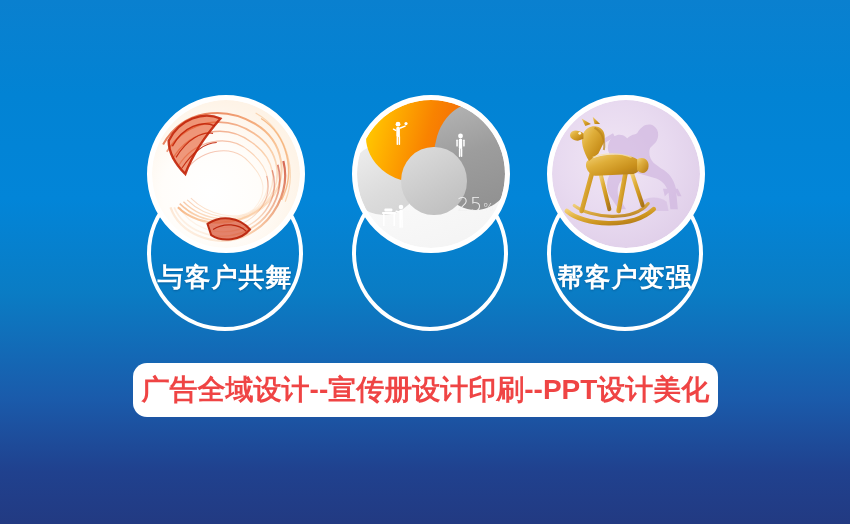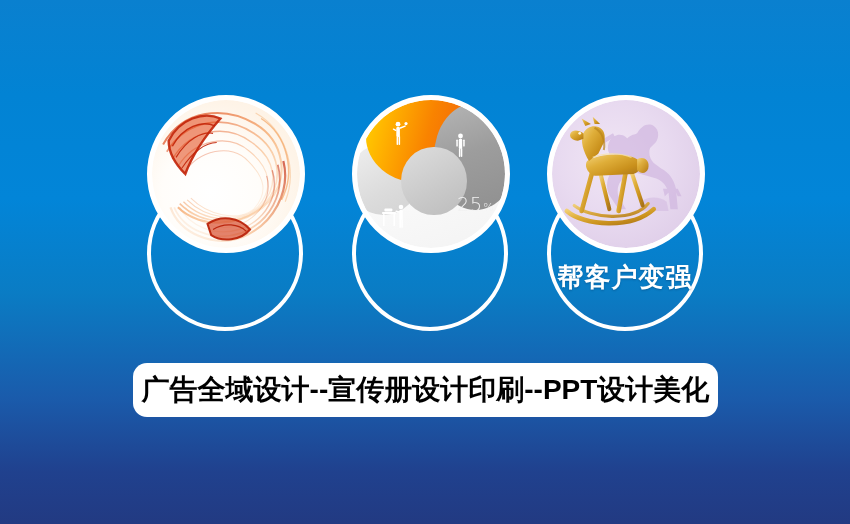--- a/index.html
+++ b/index.html
@@ -129,21 +129,21 @@
     top: 363px;
     width: 585px;
     height: 54px;
     background: #ffffff;
     border-radius: 14px;
     display: flex;
     align-items: center;
     justify-content: center;
   }
   .banner-text {
-    color: #000000;
+    color: #ef4444;
     font-size: 28px;
     font-weight: bold;
     letter-spacing: 0px;
     white-space: nowrap;
   }
 </style>
 </head>
 <body>
 
 <div id="stage">
@@ -186,20 +186,21 @@
           </g>
           <g fill="none" stroke="#b81f07" stroke-opacity="0.92">
             <path d="M60 134 C74 124 94 126 106 140 C96 152 76 154 64 146 Z" stroke-width="2.2" fill="#d1310c" fill-opacity="0.6"></path>
             <path d="M66 140 C78 132 94 134 102 142" stroke-width="1.3"></path>
           </g>
           <path d="M118 20 C146 38 156 78 140 108" fill="none" stroke="#ef7c1f" stroke-opacity="0.45" stroke-width="1.6"></path>
           <path d="M112 14 C144 32 158 74 144 110" fill="none" stroke="#f39640" stroke-opacity="0.32" stroke-width="1.3"></path>
         </svg>
       </div>
     </div>
+    <div class="label">与客户共舞</div>
   </div>
 
   <div class="card c2">
     <div class="ring"></div>
     <div class="bubble">
       <div class="art art2">
         <div class="blob blob-gray-l"></div>
         <div class="blob blob-orange"></div>
         <div class="blob blob-gray-r"></div>
         <div class="blob blob-gray-c"></div>

